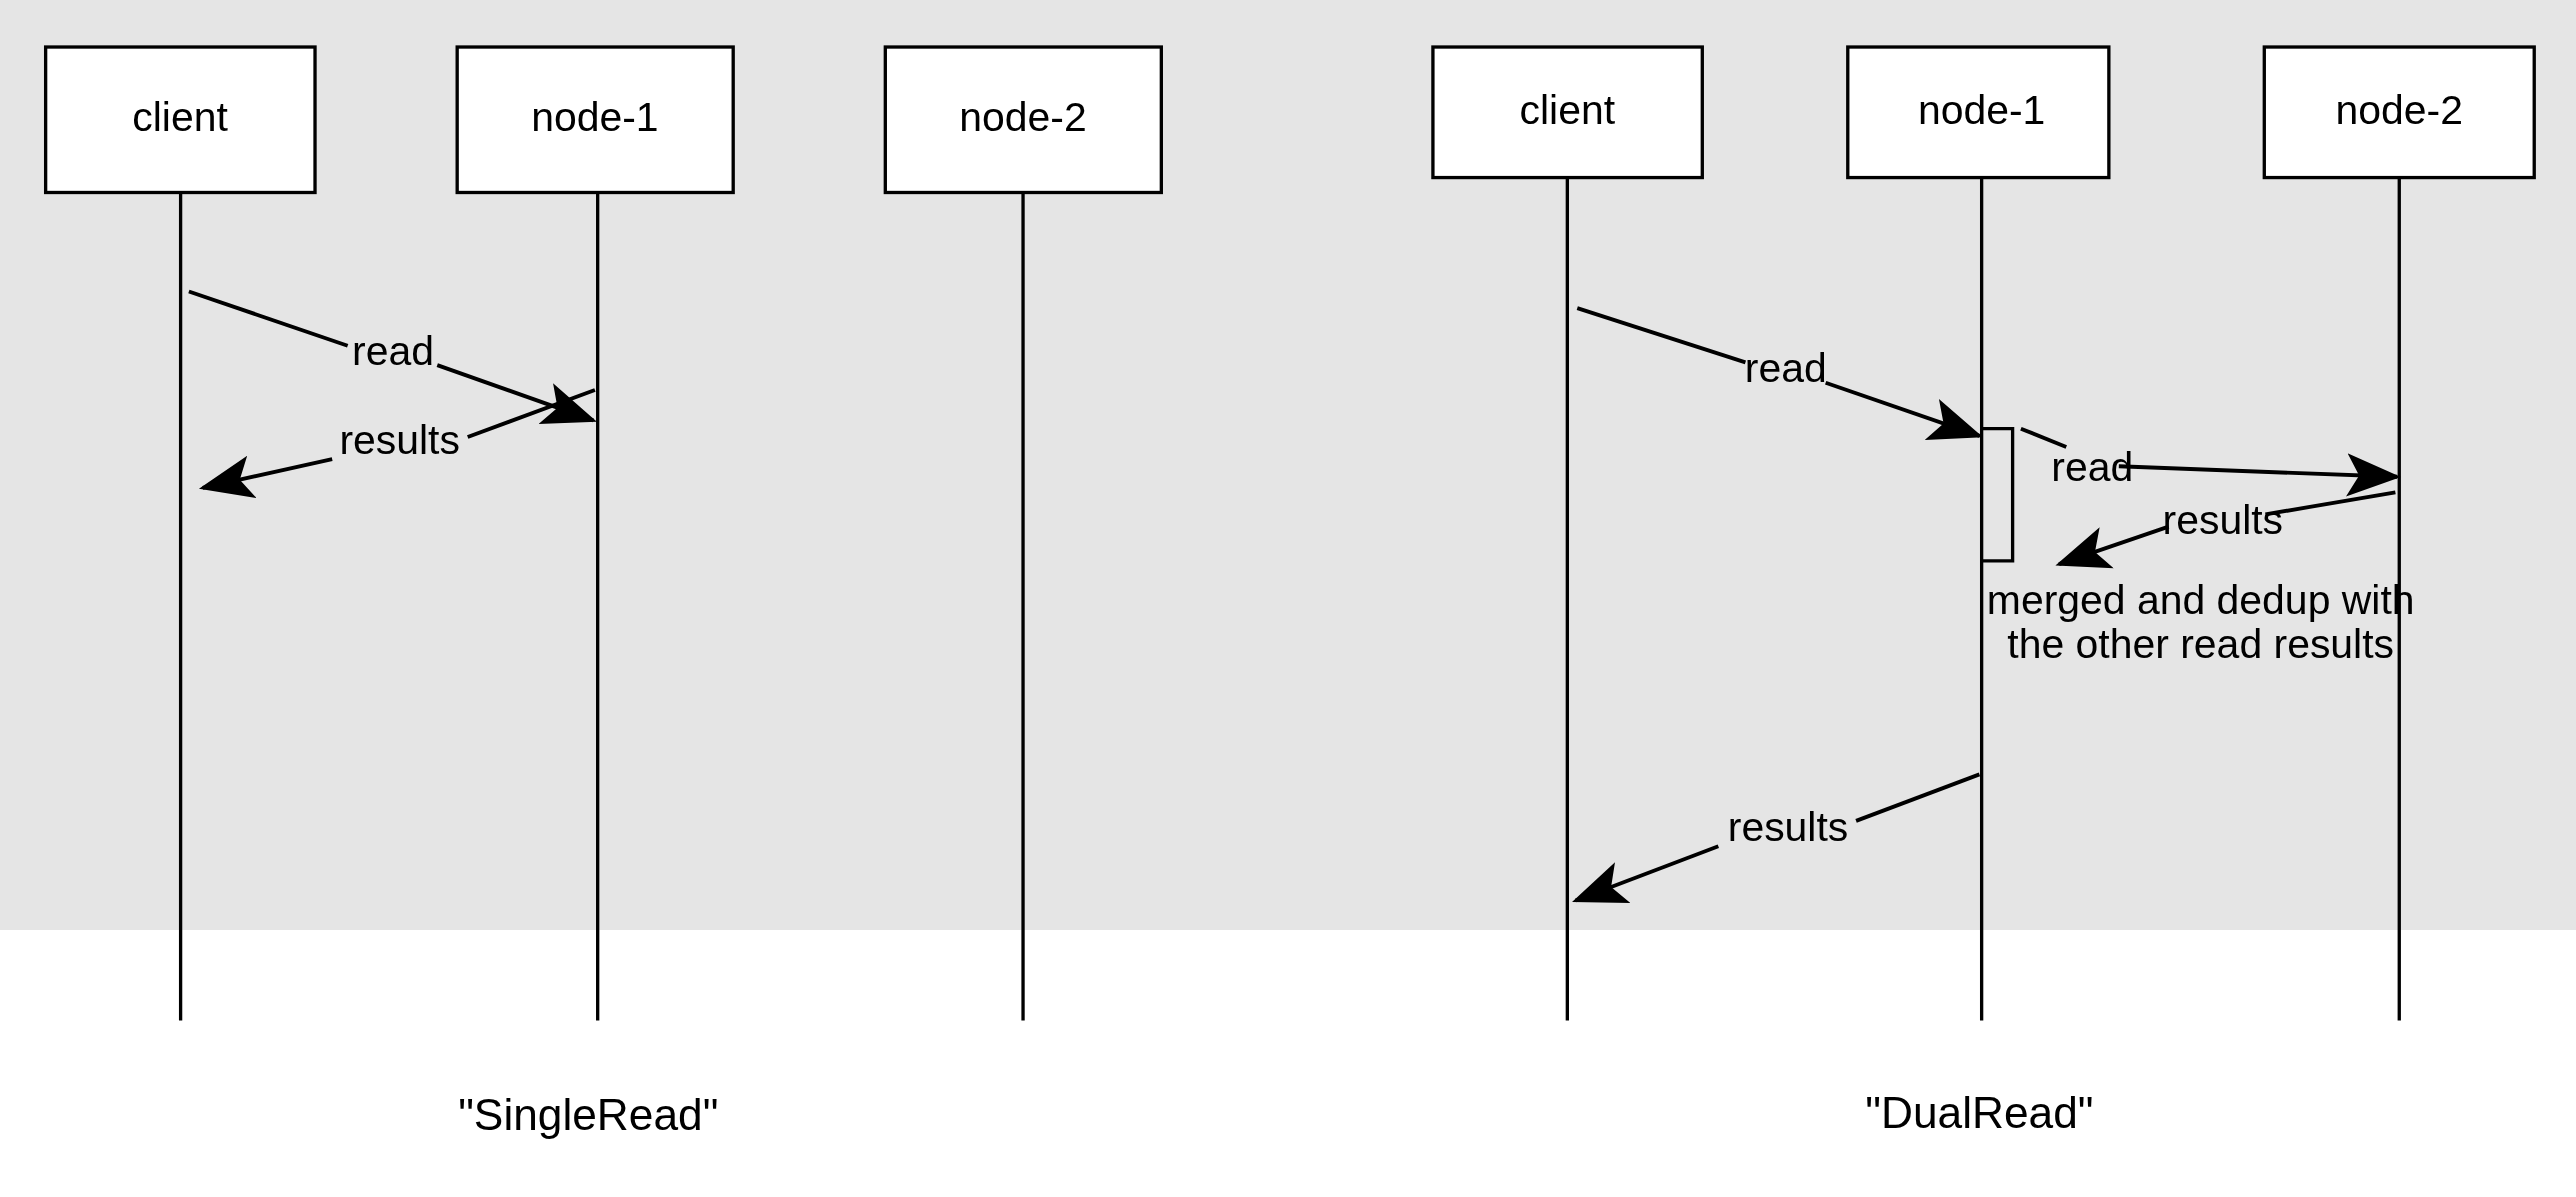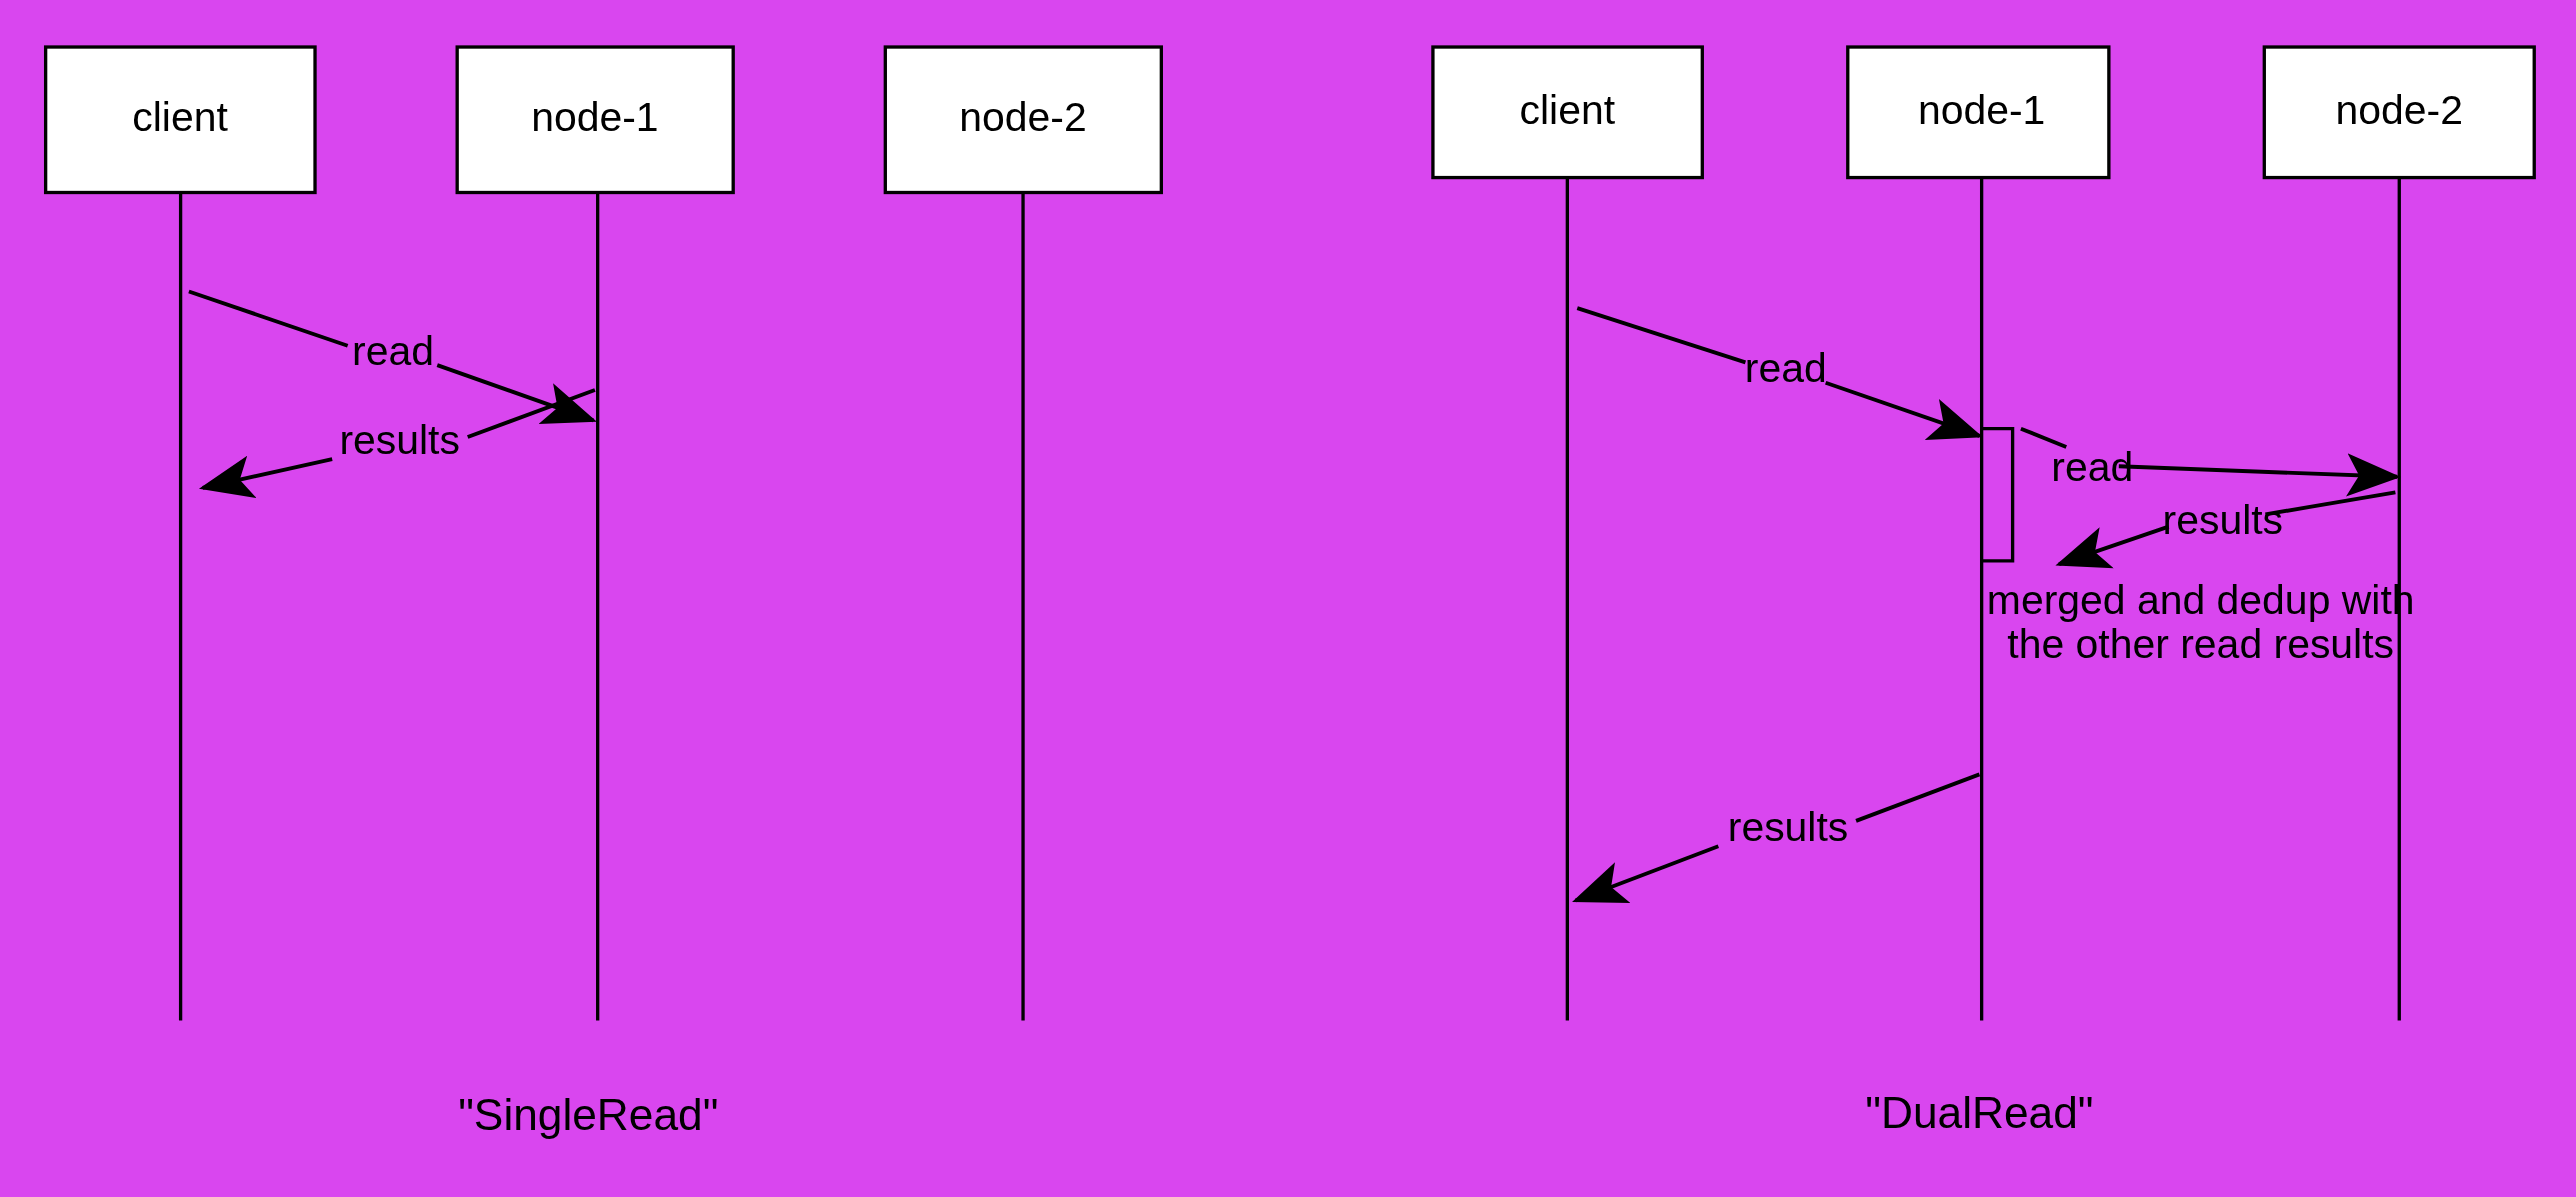--- a/index.html
+++ b/index.html
@@ -10,22 +10,22 @@
   }
   body {
     width: 2576px;
     height: 1197px;
     overflow: hidden;
     font-family: "Liberation Sans", sans-serif;
   }
   #diagram-root {
     position: relative;
     width: 2576px;
-    height: 1197px;
-    background: #d946ef;
+    height: 930px;
+    background: #e5e5e5;
   }
   svg.seq-canvas {
     position: absolute;
     top: 0;
     left: 0;
     width: 2576px;
     height: 1197px;
     display: block;
   }
   .participant-box {

